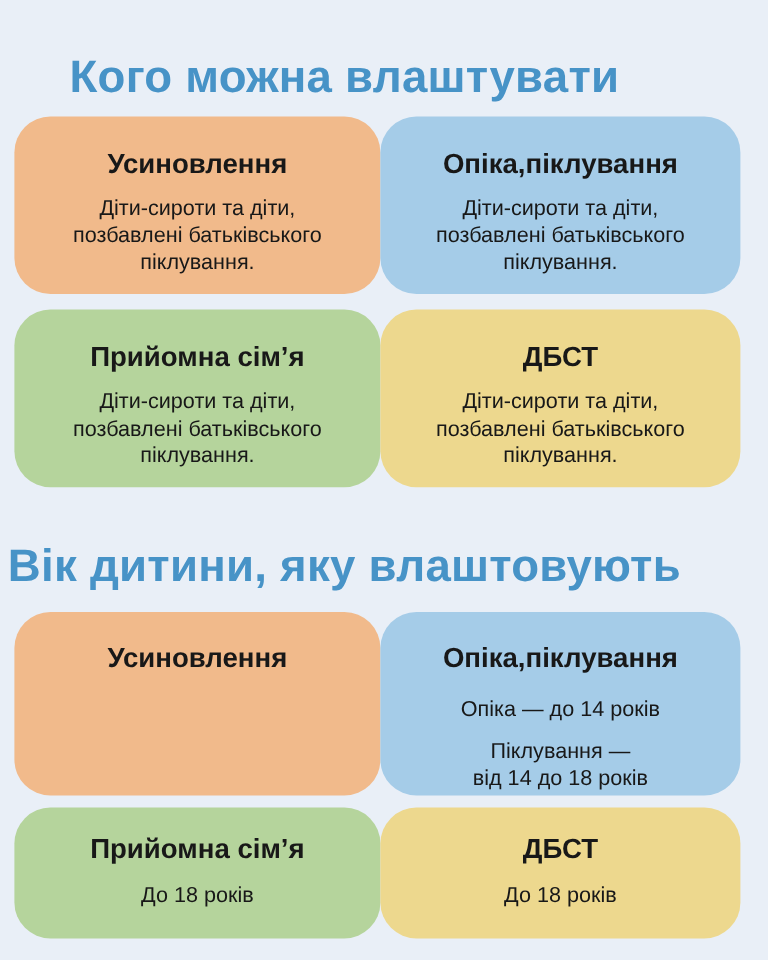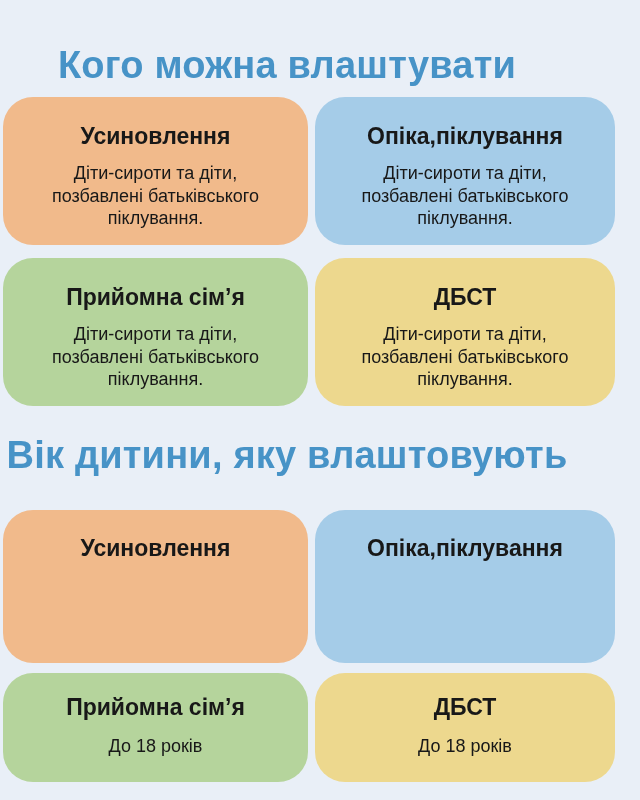--- a/index.html
+++ b/index.html
@@ -19,29 +19,28 @@
     left: 0;
     width: 574px;
     margin: 0;
     text-align: center;
     font-size: 38px;
     font-weight: bold;
     letter-spacing: 0.2px;
     color: #4793c7;
   }
   #section1-title { top: 44px; }
-  #section2-title { top: 434px; }
+  #section2-title { top: 451px; }
 
   .grid {
     position: absolute;
-    left: 3px;
+    left: 12px;
     width: 612px;
     display: grid;
     grid-template-columns: 305px 300px;
-    column-gap: 7px;
   }
   #grid1 {
     top: 97px;
     grid-template-rows: 148px 148px;
     row-gap: 13px;
   }
   #grid2 {
     top: 510px;
     grid-template-rows: 153px 109px;
     row-gap: 10px;
@@ -114,20 +113,23 @@
   </div>
 
   <h1 class="section-title" id="section2-title">Вік дитини, яку влаштовують</h1>
 
   <div class="grid" id="grid2">
     <div class="card" style="background-color: rgb(241, 186, 139);">
       <div class="card-title">Усиновлення</div>
     </div>
     <div class="card" style="background-color: rgb(165, 204, 232);">
       <div class="card-title">Опіка,піклування</div>
+      <div class="card-body">Опіка — до 14 років</div>
+      <div class="card-body">Піклування —
+від 14 до 18 років</div>
     </div>
     <div class="card" style="background-color: rgb(181, 212, 156);">
       <div class="card-title">Прийомна сім’я</div>
       <div class="card-body">До 18 років</div>
     </div>
     <div class="card" style="background-color: rgb(237, 216, 142);">
       <div class="card-title">ДБСТ</div>
       <div class="card-body">До 18 років</div>
     </div>
   </div>

